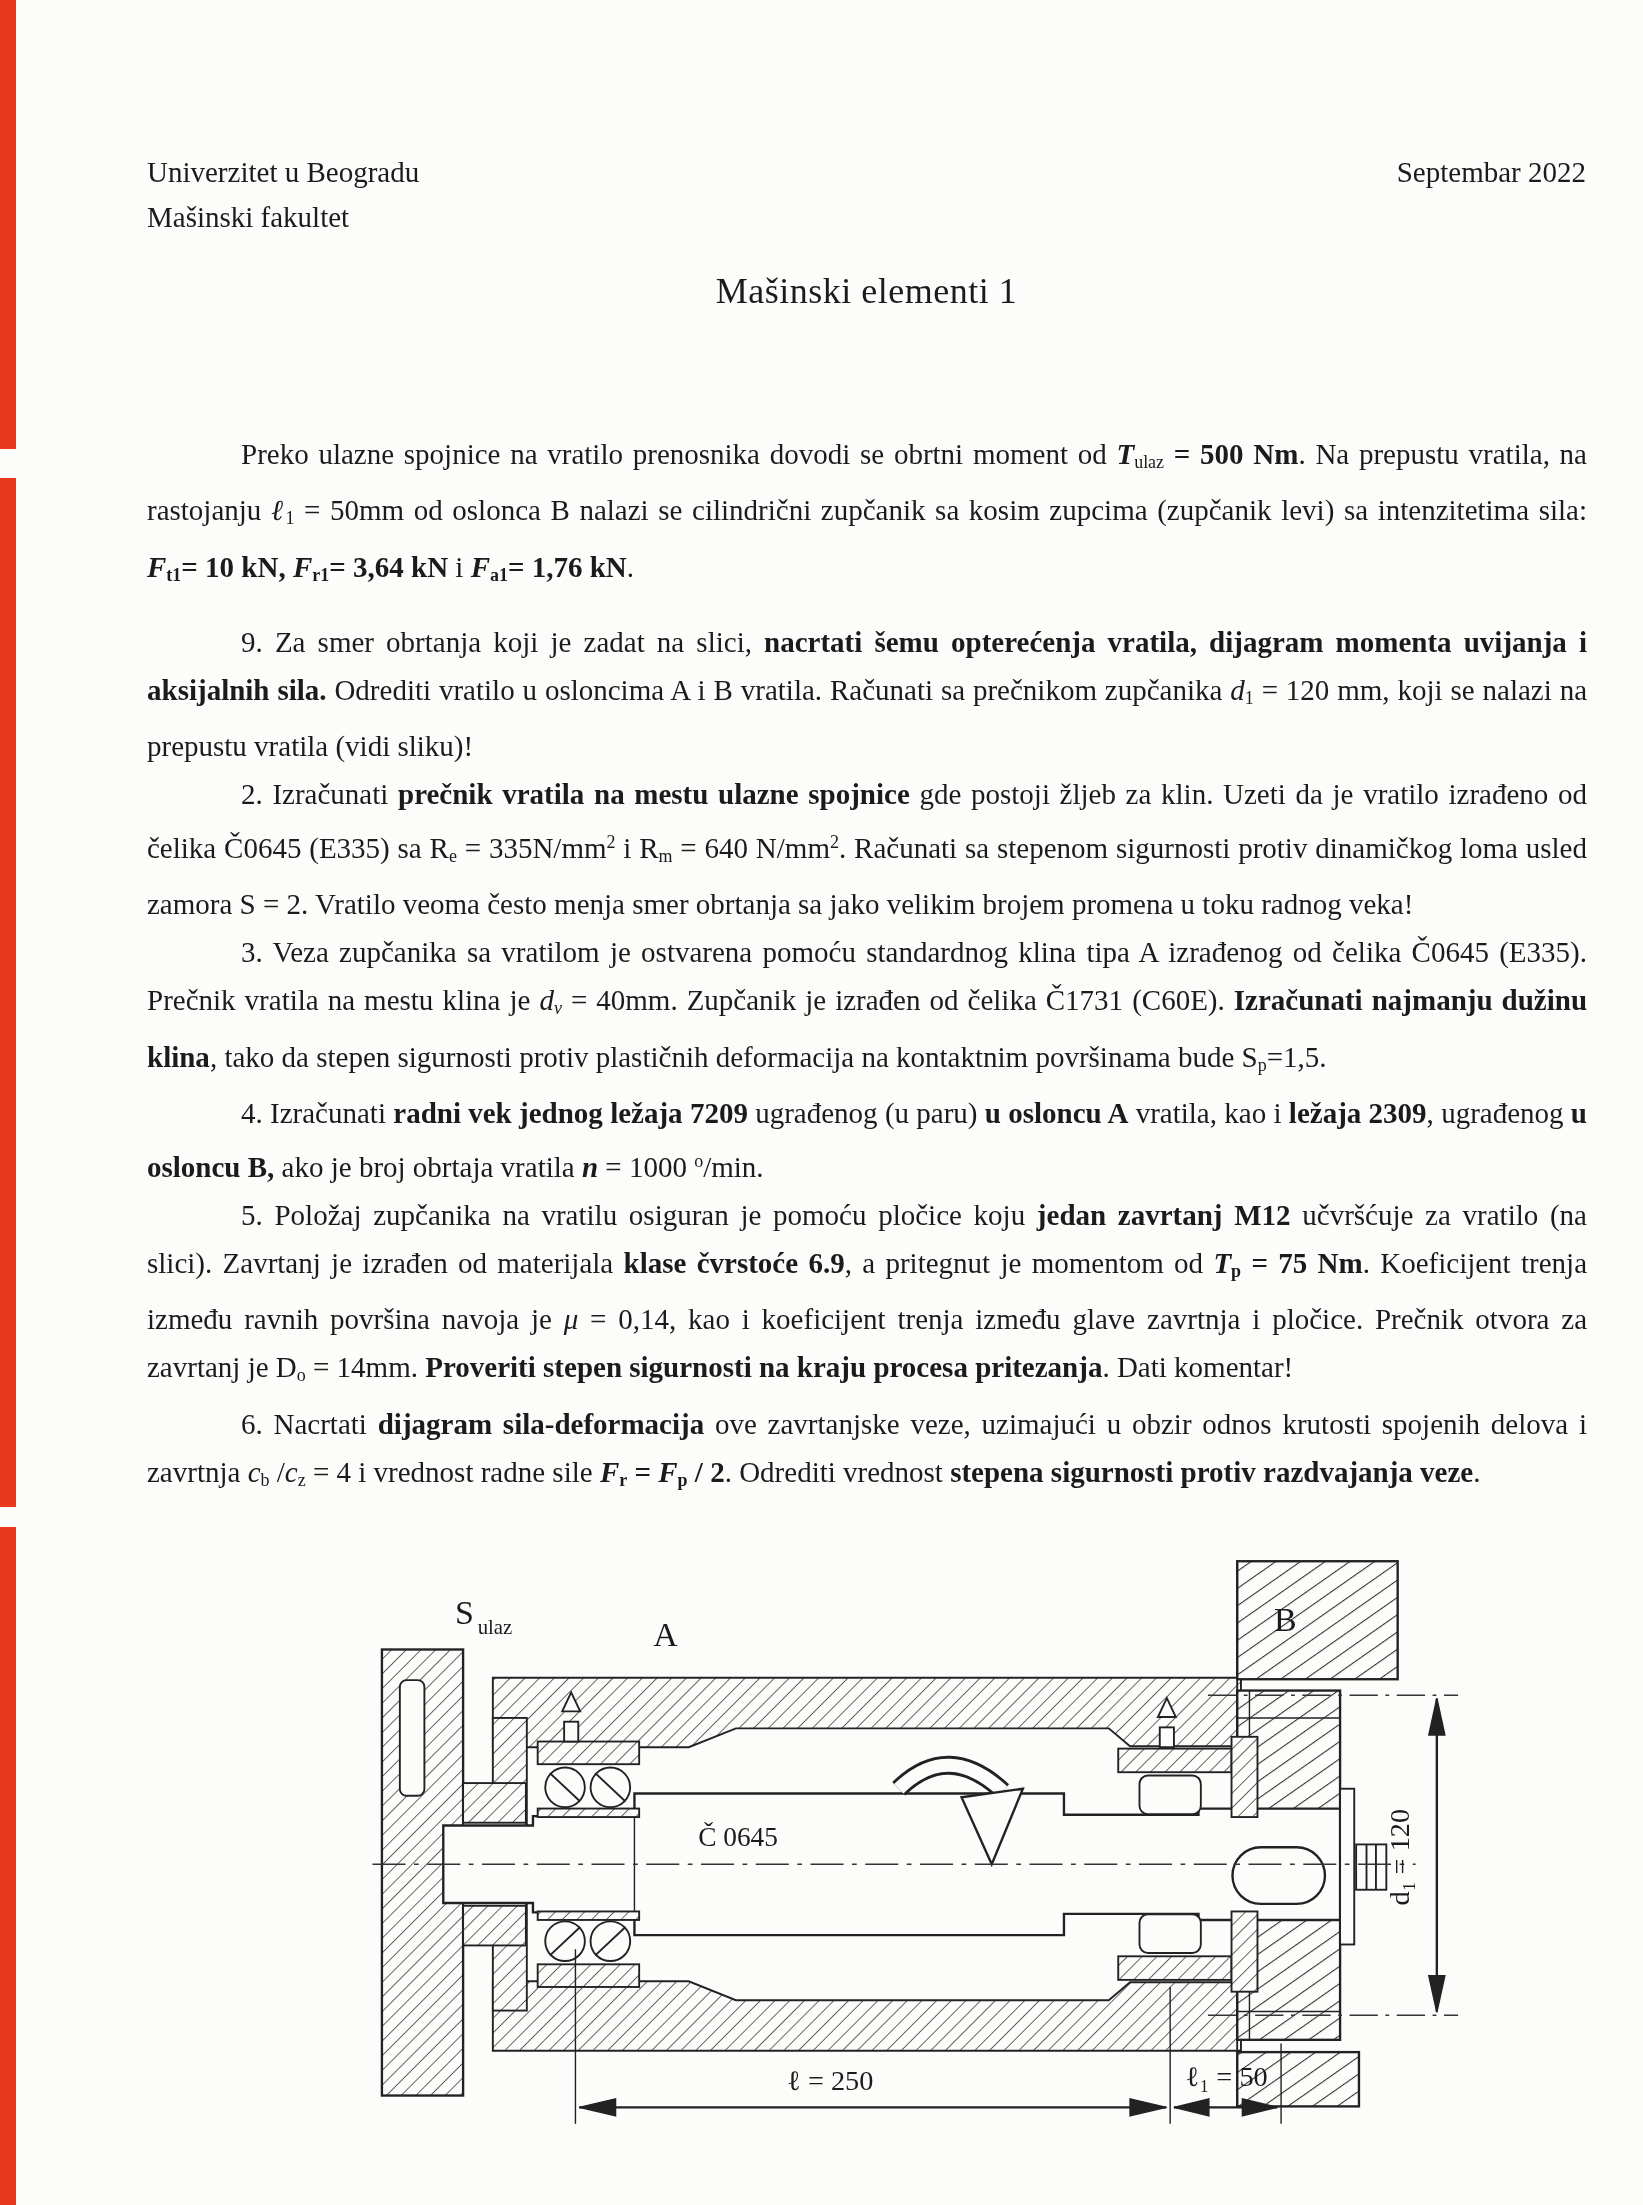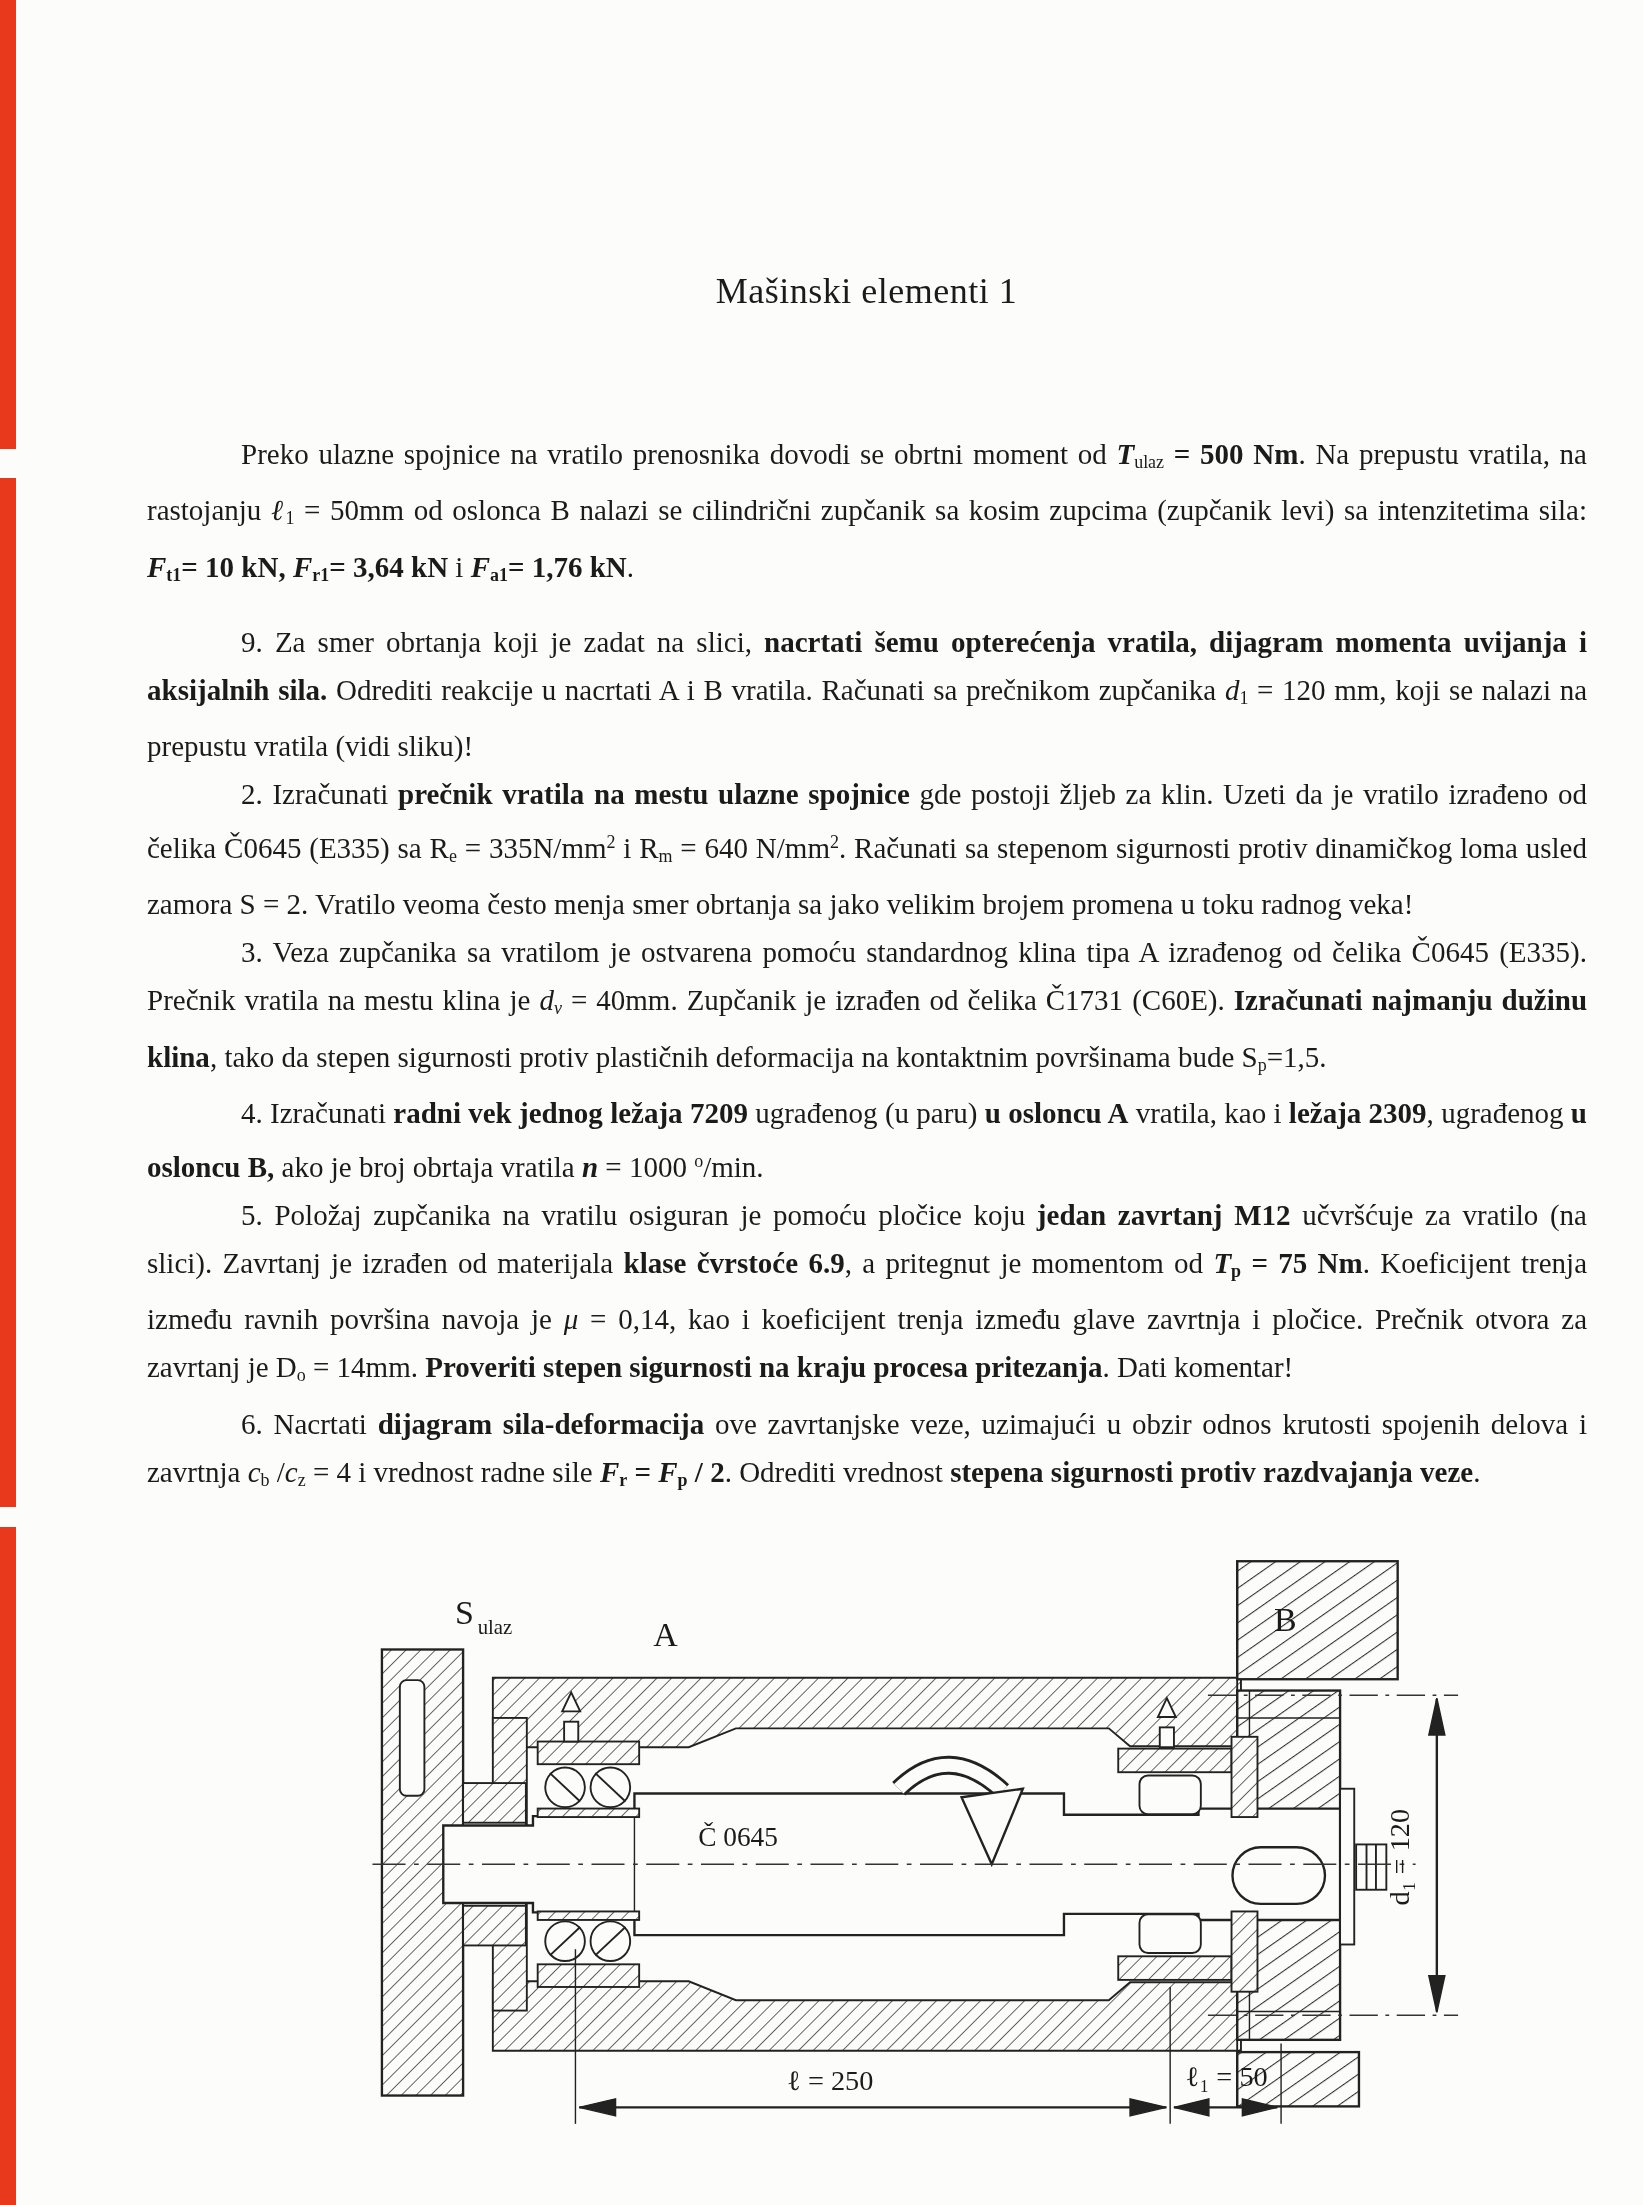--- a/index.html
+++ b/index.html
@@ -37,26 +37,33 @@
 </style>
 </head>
 <body>
 
 <div class="page">
 
   <div class="red-strip" style="top: 0px; height: 449px; background-color: rgb(232, 57, 29);"></div>
   <div class="red-strip" style="top: 478px; height: 1029px; background-color: rgb(232, 57, 29);"></div>
   <div class="red-strip" style="top: 1527px; height: 678px; background-color: rgb(232, 57, 29);"></div>
 
+  <div class="header">
+    <div class="left">
+      <div>Univerzitet u Beogradu</div>
+      <div>Mašinski fakultet</div>
+    </div>
+    <div class="right">Septembar 2022</div>
+  </div>
 
   <div class="doc-title">Mašinski elementi 1</div>
 
   <div class="text-block">
     <p class="intro"><span>Preko ulazne spojnice na vratilo prenosnika dovodi se obrtni moment od </span><span class="b i">T</span><span class="sub">ulaz</span><span class="b"> = 500 Nm</span><span>. Na prepustu vratila, na rastojanju </span><span class="i">ℓ</span><span class="sub">1</span><span> = 50mm od oslonca B nalazi se cilindrični zupčanik sa kosim zupcima (zupčanik levi) sa intenzitetima sila: </span><span class="b i">F</span><span class="b sub">t1</span><span class="b">= 10 kN, </span><span class="b i">F</span><span class="b sub">r1</span><span class="b">= 3,64 kN</span><span> i </span><span class="b i">F</span><span class="b sub">a1</span><span class="b">= 1,76 kN</span><span>.</span></p>
-    <p><span>9. Za smer obrtanja koji je zadat na slici, </span><span class="b">nacrtati šemu opterećenja vratila, dijagram momenta uvijanja i aksijalnih sila.</span><span> Odrediti reakcije u nacrtati A i B vratila. Računati sa prečnikom zupčanika </span><span class="i">d</span><span class="sub">1</span><span> = 120 mm, koji se nalazi na prepustu vratila (vidi sliku)!</span></p>
+    <p><span>9. Za smer obrtanja koji je zadat na slici, </span><span class="b">nacrtati šemu opterećenja vratila, dijagram momenta uvijanja i aksijalnih sila.</span><span> Odrediti vratilo u osloncima A i B vratila. Računati sa prečnikom zupčanika </span><span class="i">d</span><span class="sub">1</span><span> = 120 mm, koji se nalazi na prepustu vratila (vidi sliku)!</span></p>
     <p><span>2. Izračunati </span><span class="b">prečnik vratila na mestu ulazne spojnice</span><span> gde postoji žljeb za klin. Uzeti da je vratilo izrađeno od čelika Č0645 (E335) sa R</span><span class="sub">e</span><span> = 335N/mm</span><span class="sup">2</span><span> i R</span><span class="sub">m</span><span> = 640 N/mm</span><span class="sup">2</span><span>. Računati sa stepenom sigurnosti protiv dinamičkog loma usled zamora S = 2. Vratilo veoma često menja smer obrtanja sa jako velikim brojem promena u toku radnog veka!</span></p>
     <p><span>3. Veza zupčanika sa vratilom je ostvarena pomoću standardnog klina tipa A izrađenog od čelika Č0645 (E335). Prečnik vratila na mestu klina je </span><span class="i">d</span><span class="i sub">v</span><span> = 40mm. Zupčanik je izrađen od čelika Č1731 (C60E). </span><span class="b">Izračunati najmanju dužinu klina</span><span>, tako da stepen sigurnosti protiv plastičnih deformacija na kontaktnim površinama bude S</span><span class="sub">p</span><span>=1,5.</span></p>
     <p><span>4. Izračunati </span><span class="b">radni vek jednog ležaja 7209</span><span> ugrađenog (u paru) </span><span class="b">u osloncu A</span><span> vratila, kao i </span><span class="b">ležaja 2309</span><span>, ugrađenog </span><span class="b">u osloncu B,</span><span> ako je broj obrtaja vratila </span><span class="b i">n</span><span> = 1000 </span><span class="sup">o</span><span>/min.</span></p>
     <p><span>5. Položaj zupčanika na vratilu osiguran je pomoću pločice koju </span><span class="b">jedan zavrtanj M12</span><span> učvršćuje za vratilo (na slici). Zavrtanj je izrađen od materijala </span><span class="b">klase čvrstoće 6.9</span><span>, a pritegnut je momentom od </span><span class="b i">T</span><span class="b sub">p</span><span class="b"> = 75 Nm</span><span>. Koeficijent trenja između ravnih površina navoja je </span><span class="i">μ</span><span> = 0,14, kao i koeficijent trenja između glave zavrtnja i pločice. Prečnik otvora za zavrtanj je D</span><span class="sub">o</span><span> = 14mm. </span><span class="b">Proveriti stepen sigurnosti na kraju procesa pritezanja</span><span>. Dati komentar!</span></p>
     <p><span>6. Nacrtati </span><span class="b">dijagram sila-deformacija</span><span> ove zavrtanjske veze, uzimajući u obzir odnos krutosti spojenih delova i zavrtnja </span><span class="i">c</span><span class="sub">b</span><span> /</span><span class="i">c</span><span class="sub">z</span><span> = 4 i vrednost radne sile </span><span class="b i">F</span><span class="b sub">r</span><span class="b"> = </span><span class="b i">F</span><span class="b sub">p</span><span class="b"> / 2</span><span>. Odrediti vrednost </span><span class="b">stepena sigurnosti protiv razdvajanja veze</span><span>.</span></p>
   </div>
 
   <svg class="drawing" viewBox="700 3280 2500 1394" xmlns="http://www.w3.org/2000/svg">
     <defs>
       <pattern id="h45" width="22" height="22" patternUnits="userSpaceOnUse" patternTransform="rotate(45)">

